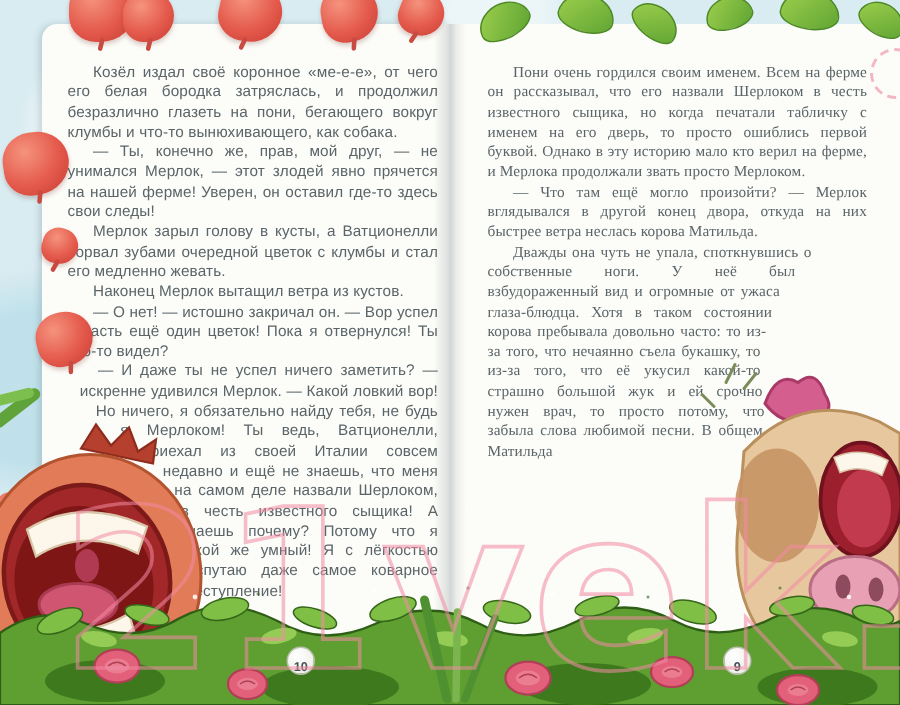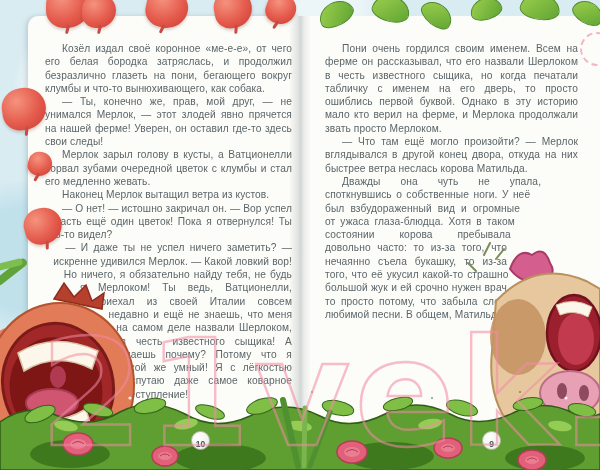--- a/index.html
+++ b/index.html
@@ -8,21 +8,21 @@
     background:#d9ecf1;
     background-image:
       radial-gradient(circle at 12% 18%, rgba(255,255,255,.55) 0 40px, rgba(255,255,255,0) 60px),
       radial-gradient(circle at 4% 55%, rgba(186,222,233,.8) 0 50px, rgba(186,222,233,0) 80px),
       radial-gradient(circle at 55% 2%, rgba(255,255,255,.5) 0 30px, rgba(255,255,255,0) 55px);
     font-family:"Liberation Sans", sans-serif;
   }
   
   .page{position:absolute;top:16px;bottom:0;background:#fcfcf8;z-index:1;}
   .page-left{left:28px;width:272px;border-radius:10px 0 0 0;box-shadow:-2px 0 4px rgba(90,120,130,.25);}
-  .page-right{left:300px;width:300px;}
+  .page-right{left:300px;width:300px;font-family:Liberation Serif, serif;}
   .gutter{position:absolute;top:16px;bottom:0;left:289px;width:22px;z-index:2;
     background:linear-gradient(90deg, rgba(100,115,120,0) 0%, rgba(100,115,120,.18) 40%, rgba(100,115,120,.28) 52%, rgba(100,115,120,.10) 70%, rgba(100,115,120,0) 100%);}
   
   .text-col{position:absolute;top:26px;font-size:10.2px;line-height:13.3px;color:#5b6569;
     text-align:justify;letter-spacing:.1px;}
   .text-col p{margin:0;text-indent:17px;}
   .page-left .text-col{left:17px;width:247px;}
   .page-right .text-col{left:25px;width:253px;}
   .wrap-left{float:left;width:118px;height:148px;
     shape-outside:polygon(0% 0%,5% 16%,16% 27%,36% 40%,54% 54%,64% 68%,62% 100%,0% 100%);}

